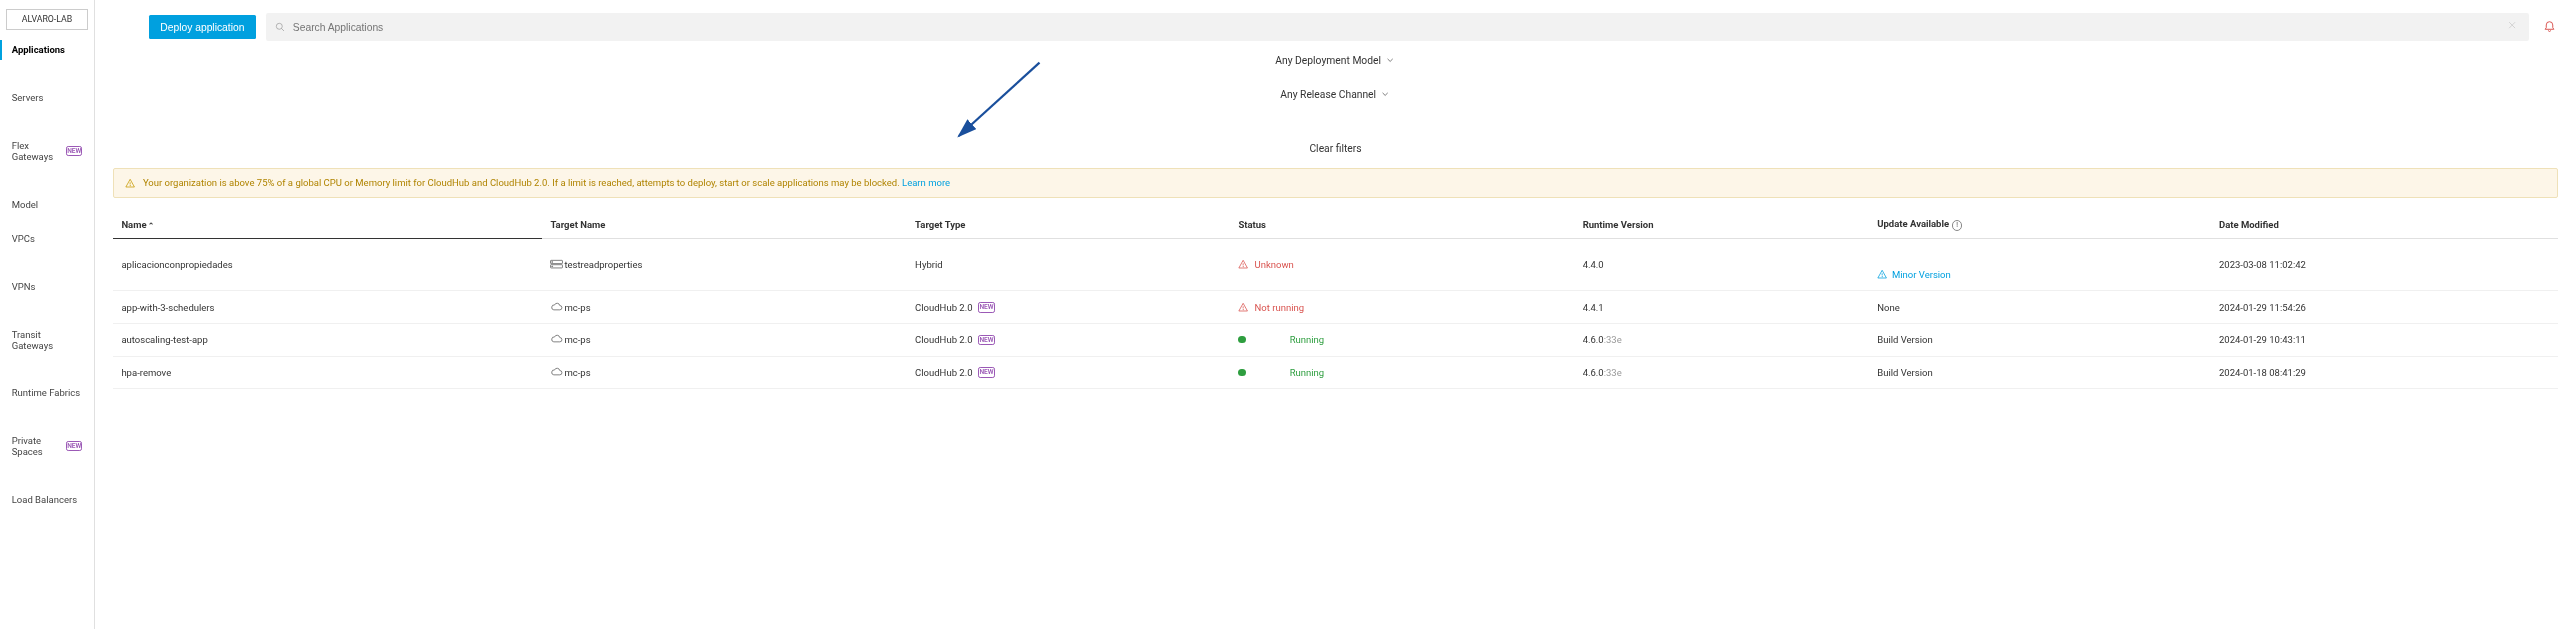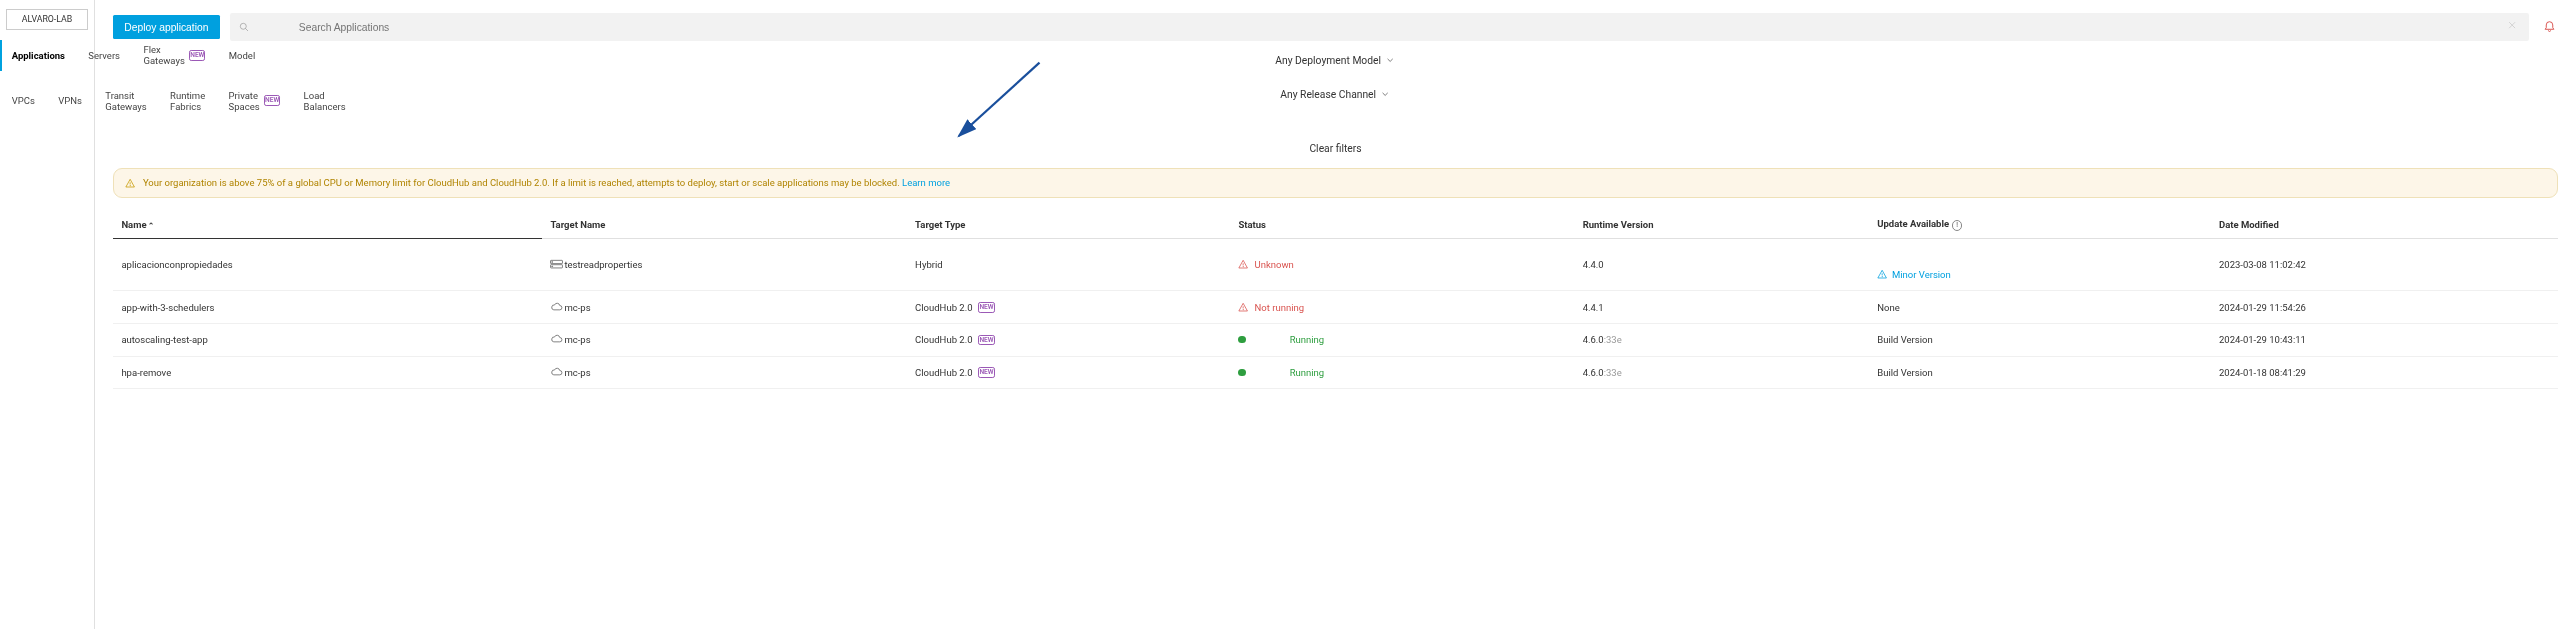--- a/index.html
+++ b/index.html
@@ -1,37 +1,37 @@
 <!DOCTYPE html>
 <html style="font-size:11.7px"><head>
   <meta charset="utf-8">
   <style>
     * { box-sizing: border-box; margin: 0; padding: 0; }
     body { font-family: -apple-system, BlinkMacSystemFont, "Segoe UI", Roboto, sans-serif; font-size: 10.3px; color: #333; background: #fff; }
     .app { display: flex; height: 100vh; }
     .sidebar { width: 95px; border-right: 0.7px solid #e0e0e0; padding: 5.9px 0; display: flex; flex-direction: column; }
     .org-name { border: 0.7px solid #ccc; padding: 4.4px 8.8px; margin: 2.9px 5.9px 10.3px 5.9px; font-size: 8.8px; text-align: center; cursor: pointer; }
-    .nav-group { display: flex; margin-bottom: 14.6px; }
+    .nav-group { display: flex; flex-direction: column; margin-bottom: 14.6px; gap: 28px; }
     .nav-item { padding: 4.4px 11.7px; font-size: 9.5px; color: #444; cursor: pointer; display: flex; align-items: center; gap: 4.4px; position: relative; }
     .nav-item.active { font-weight: 700; color: #000; }
     .nav-item.active::before { content: ""; position: absolute; left: 0; top: 0; bottom: 0; width: 2.2px; background: #00a2df; }
     .badge-new { font-size: 6.6px; font-weight: 600; color: #9b59b6; border: 0.7px solid #9b59b6; border-radius: 2.2px; padding: 0 0; line-height: 1.3; }
     .main { flex: 1; padding: 13px 17.6px; overflow: auto; }
     .topbar { display: flex; align-items: center; gap: 10.3px; margin-bottom: 13px; }
-    .deploy-btn { background: #00a0df; color: #fff; border: none; padding: 6.6px 11.7px; font-size: 10.3px; border-radius: 1.5px; cursor: pointer; }
-    .search-wrap { flex: 1; display: flex; align-items: center; background: #f2f2f2; border-radius: 2.2px; padding: 0 8.8px; height: 28px; gap: 42px; }
+    .deploy-btn { background: #00a0df; color: #fff; border: none; padding: 6.6px 11.7px; font-size: 10.3px; border-radius: 1.5px; cursor: pointer; margin-left: 36px; }
+    .search-wrap { flex: 1; display: flex; align-items: center; background: #f2f2f2; border-radius: 2.2px; padding: 0 8.8px; height: 28px; }
     .search-wrap svg { opacity: 0.5; }
     .search-input { flex: 1; border: none; background: transparent; padding: 5.9px 7.3px; font-size: 10.3px; outline: none; }
     .close-btn { cursor: pointer; opacity: 0.5; padding: 2.9px; }
     .bell { cursor: pointer; padding: 2.9px; }
     .filters-row { display: flex; align-items: center; gap: 20.5px; margin-bottom: 13px; flex-direction: column; }
     .filter-dd { display: flex; align-items: center; gap: 4.4px; cursor: pointer; font-size: 10.3px; color: #333; }
     .spacer { flex: 1; }
     .clear-filters { cursor: pointer; color: #333; font-size: 10.3px; }
-    .alert-bar { background: #fdf6e8; border: 0.7px solid #efe1b8; border-radius: 9px; padding: 8.8px 11.7px; display: flex; align-items: center; gap: 7.3px; margin-bottom: 13px; }
+    .alert-bar { background: #fdf6e8; border: 0.7px solid #efe1b8; border-radius: 2px; padding: 8.8px 11.7px; display: flex; align-items: center; gap: 7.3px; margin-bottom: 13px; }
     .alert-bar .txt { color: #b08400; font-size: 9.5px; }
     .alert-bar a { color: #00a0df; text-decoration: none; }
     table { width: 100%; border-collapse: collapse; }
     th { text-align: left; font-weight: 700; font-size: 9.5px; padding: 7.3px 8.8px; border-bottom: 0.7px solid #e0e0e0; color: #333; }
     th.sorted { border-bottom: 1.5px solid #333; }
     td { padding: 10.3px 8.8px; font-size: 9.5px; color: #333; border-bottom: 0.7px solid #f0f0f0; }
     .sort-caret { font-size: 7.3px; margin-left: 1.5px; }
     .info-circle { display: inline-flex; width: 10.3px; height: 10.3px; border: 0.7px solid #888; border-radius: 50%; align-items: center; justify-content: center; font-size: 6.6px; color: #888; margin-left: 2.9px; }
     .target-cell { display: flex; align-items: flex-start; gap: 1px; }
     .target-type-cell { display: flex; align-items: center; gap: 5.9px; }

